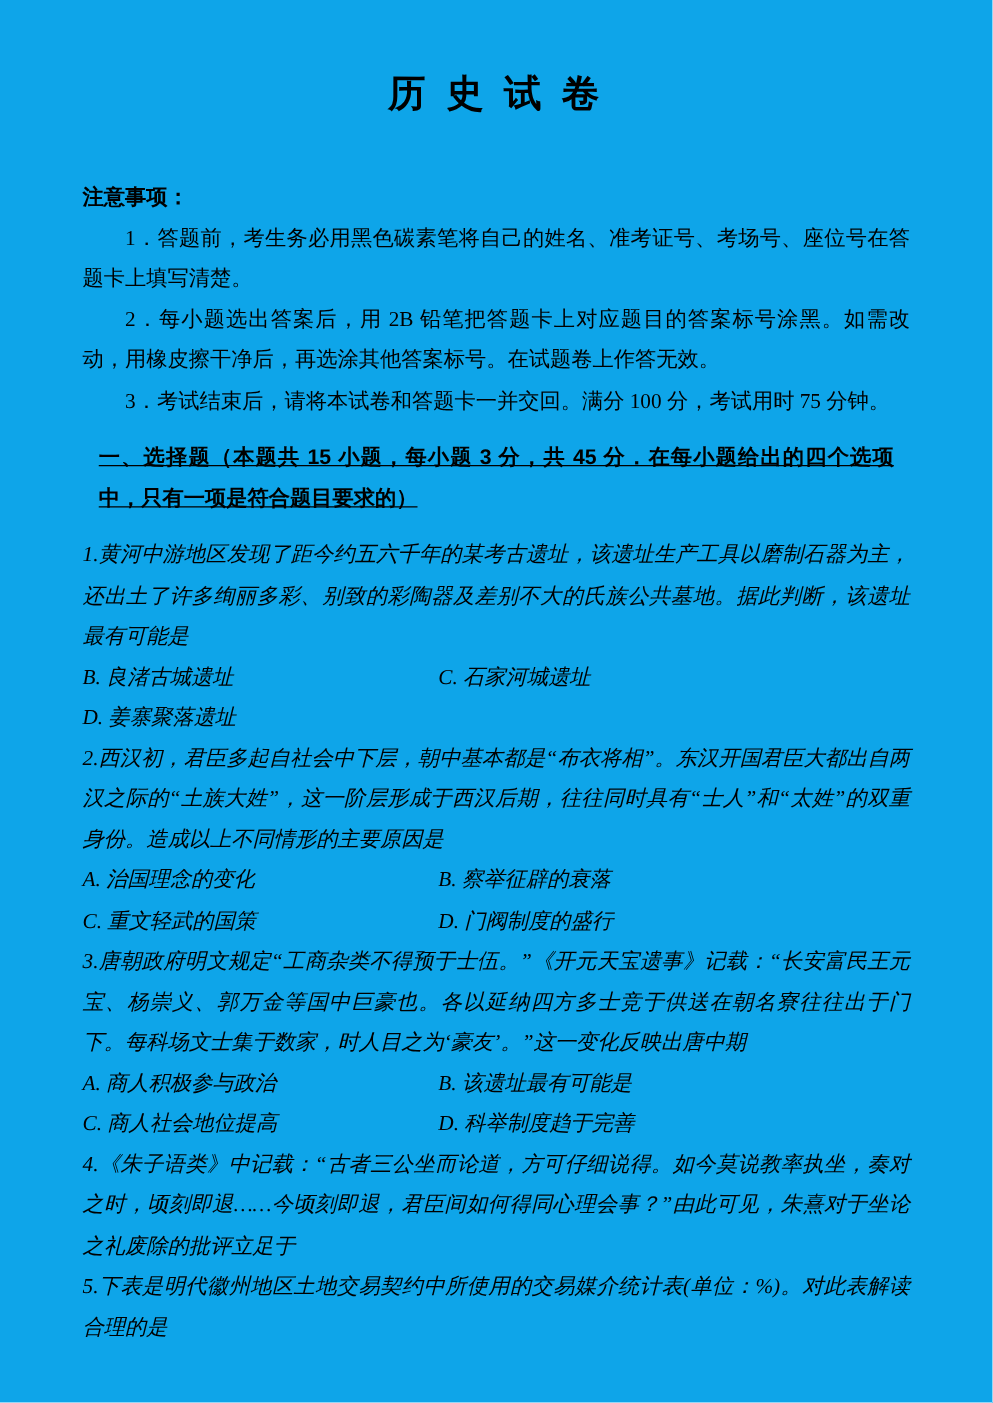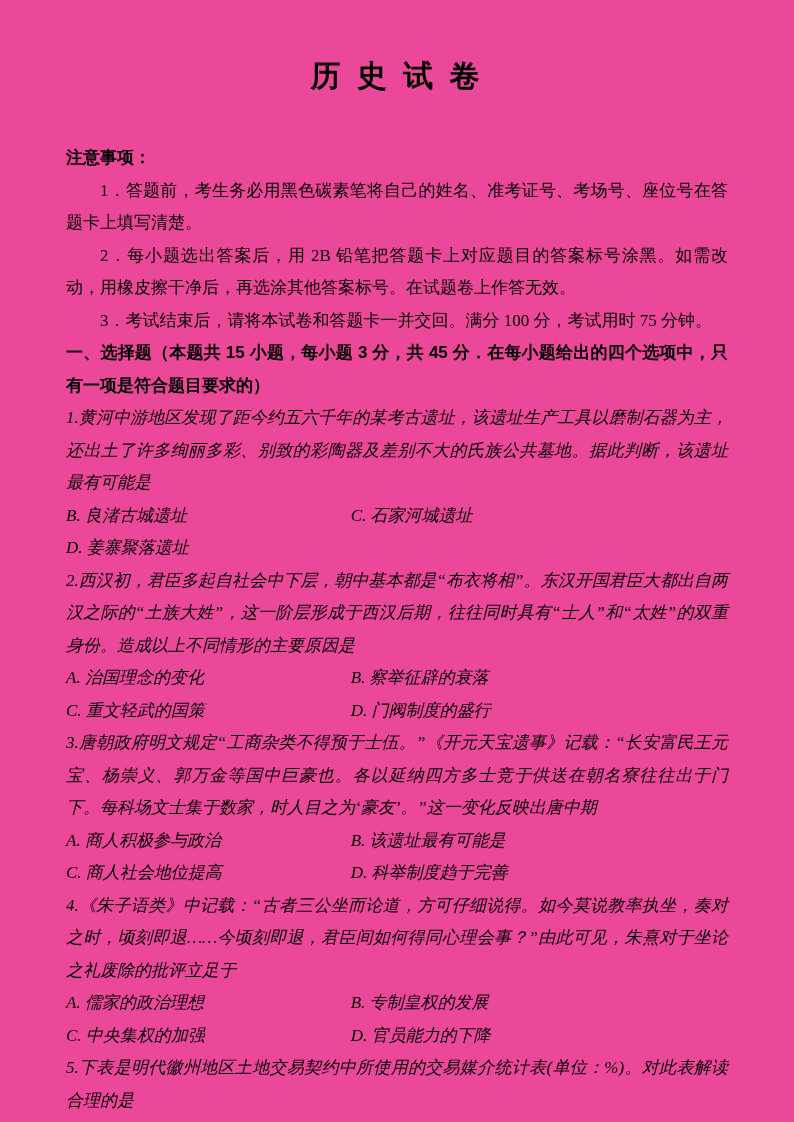--- a/index.html
+++ b/index.html
@@ -6,21 +6,21 @@
     margin: 0;
     padding: 0;
     background: #ffffff;
   }
   .page {
     position: relative;
     width: 794px;
     height: 1122px;
     box-sizing: border-box;
     padding: 54px 66px 0 66px;
-    background: #ec4899;
+    background: #0ea5e9;
     color: #000000;
     font-family: "Liberation Serif", "DejaVu Serif", serif;
     font-size: 17px;
     line-height: 32.5px;
     text-align: justify;
     overflow: hidden;
   }
   .title {
     font-family: "Liberation Sans", "DejaVu Sans", sans-serif;
     font-weight: 700;
@@ -29,21 +29,21 @@
     letter-spacing: 4px;
     text-align: center;
     margin: 0 0 44px 0;
   }
   p { margin: 0; padding: 0; }
   .bold-sans {
     font-family: "Liberation Sans", "DejaVu Sans", sans-serif;
     font-weight: 700;
   }
   .notice-item { text-indent: 2em; }
-  .section-heading { margin: 0; }
+  .section-heading { margin: 13px; text-decoration: underline; }
   .question { margin: 0; font-style: italic; }
   .options {
     display: grid;
     grid-template-columns: 43% 1fr;
   }
   .option { display: block; }
 </style>
 </head>
 <body>
 
@@ -84,25 +84,19 @@
     <div class="options">
       <span class="option">A. 商人积极参与政治</span>
       <span class="option">B. 该遗址最有可能是</span>
       <span class="option">C. 商人社会地位提高</span>
       <span class="option">D. 科举制度趋于完善</span>
     </div>
   </div>
 
   <div class="question">
     <p>4.《朱子语类》中记载：“古者三公坐而论道，方可仔细说得。如今莫说教率执坐，奏对之时，顷刻即退……今顷刻即退，君臣间如何得同心理会事？”由此可见，朱熹对于坐论之礼废除的批评立足于</p>
-    <div class="options">
-      <span class="option">A. 儒家的政治理想</span>
-      <span class="option">B. 专制皇权的发展</span>
-      <span class="option">C. 中央集权的加强</span>
-      <span class="option">D. 官员能力的下降</span>
-    </div>
   </div>
 
   <div class="question">
     <p>5.下表是明代徽州地区土地交易契约中所使用的交易媒介统计表(单位：%)。对此表解读合理的是</p>
   </div>
 
 </div>
 
 </body></html>

